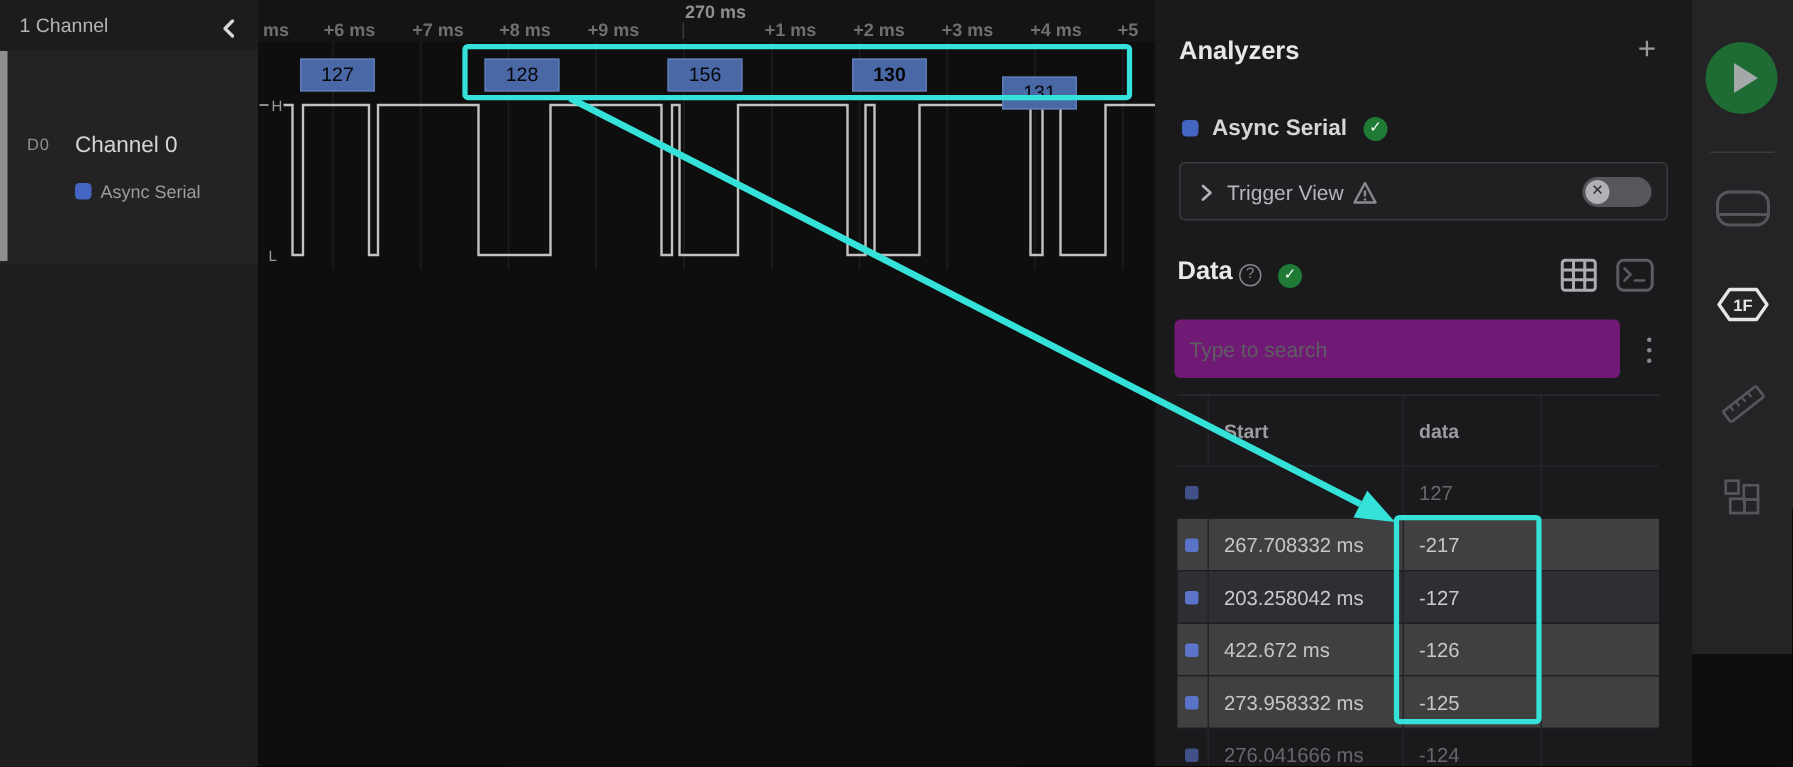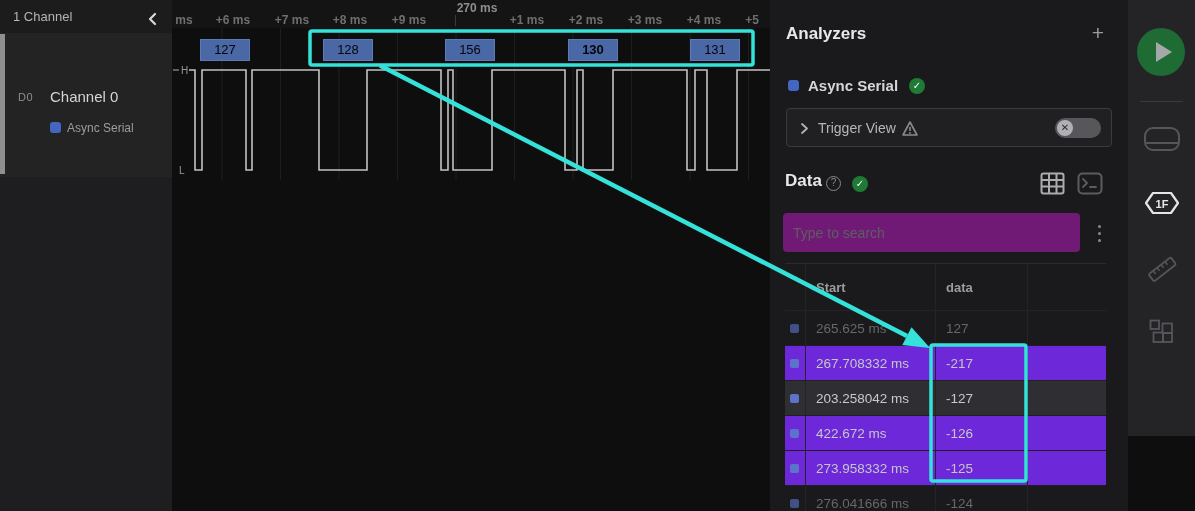--- a/index.html
+++ b/index.html
@@ -64,21 +64,21 @@
   .search-box::placeholder{color:#5e5e62;}
   .vdots{position:absolute;left:322px;top:224px;width:14px;height:18px;cursor:pointer;}
   .vdots i{position:absolute;left:6px;width:3px;height:3px;border-radius:50%;background:#8a8a8e;}
   .vdots i:nth-child(1){top:1px;}.vdots i:nth-child(2){top:8px;}.vdots i:nth-child(3){top:15px;}
 
   
   .dtable{position:absolute;left:15px;top:263px;width:321px;border-top:1px solid #2b2b2f;}
   .thead{position:relative;height:46px;border-bottom:1px solid #242428;}
   .trow{position:relative;height:34px;border-bottom:1px solid #1f1f23;cursor:pointer;}
   .trow.dim{color:#67676b;}
-  .trow.normal{background:#6d28d9;color:#c6c6ca;}
+  .trow.normal{background:#404040;color:#c6c6ca;}
   .trow.hover{background:#2f2f33;color:#c9c9cd;}
   .tc{position:absolute;top:0;height:100%;box-sizing:border-box;}
   .tc-icon{left:0;width:20px;}
   .tc-start{left:20px;width:130px;border-left:1px solid #242428;padding:0 0 0 10px;}
   .tc-data{left:150px;width:92px;border-left:1px solid #242428;padding:0 0 0 10px;}
   .tc-rest{left:242px;width:79px;border-left:1px solid #242428;}
   .thead .tc, .trow .tc{display:flex;align-items:center;font-size:13.5px;}
   .thead .tc{font-weight:bold;font-size:13px;color:#9c9ca0;}
   .bluesq{width:9px;height:9px;border-radius:2px;margin-left:5px;}
   .trow.dim .bluesq{opacity:.62;}
@@ -139,21 +139,21 @@
       <line x1="401" y1="0" x2="401" y2="152"></line>
         <line x1="459.5" y1="0" x2="459.5" y2="152"></line>
       <line x1="518" y1="0" x2="518" y2="152"></line>
         <line x1="576.5" y1="0" x2="576.5" y2="152"></line>
     </g>
     <line x1="1" y1="42" x2="7" y2="42" stroke="#9a9a9c" stroke-width="1.2"></line>
     <text x="9" y="46" font-size="10" fill="#9a9a9c">H</text>
     <text x="7" y="146" font-size="10" fill="#9a9a9c">L</text>
     <polyline fill="none" stroke="#c2c2c2" stroke-width="1.6" points="17,42 23,42 23,142 30,142 30,42 74,42 74,142 80,142 80,42 147,42 147,142 195,142 195,42 269,42 269,142 276,142 276,42 281,42 281,142 320,142 320,42 393,42 393,142 405,142 405,42 411,42 411,142 441,142 441,42 515,42 515,142 523,142 523,42 535,42 535,142 565,142 565,42 598,42"></polyline>
   </svg>
-  <span><div class="frame-box" style="left: 200px;">127</div><div class="frame-box" style="left: 323px;">128</div><div class="frame-box" style="left: 445px;">156</div><div class="frame-box" style="left: 568px; font-weight: bold;">130</div><div class="frame-box" style="left: 690px;">131</div></span>
+  <span><div class="frame-box" style="left: 200px;">127</div><div class="frame-box" style="left: 323px;">128</div><div class="frame-box" style="left: 445px;">156</div><div class="frame-box" style="left: 568px; font-weight: bold;">130</div><div class="frame-box" style="left: 668px; margin-top: 12px;">131</div></span>
 
   
   <div class="abs rpanel">
     <span class="rp-title">Analyzers</span>
     <span class="add-btn">+</span>
 
     <span class="an-sq" style="background:#4565c2;"></span>
     <span class="an-name">Async Serial</span>
     <span class="check-badge" style="left:139px;top:78px;background:#1e7a35;"></span>
 
@@ -205,21 +205,20 @@
         <div class="tc tc-icon"></div>
         <div class="tc tc-start">Start</div>
         <div class="tc tc-data">data</div>
         <div class="tc tc-rest"></div>
       </div>
       <div>
           <div class="trow dim">
             <div class="tc tc-icon">
               <span class="bluesq" style="background: rgb(91, 116, 201);"></span>
             </div>
-            <div class="tc tc-start">265.625 ms</div>
             <div class="tc tc-data">127</div>
             <div class="tc tc-rest"></div>
           </div>
           <div class="trow normal">
             <div class="tc tc-icon">
               <span class="bluesq" style="background: rgb(91, 116, 201);"></span>
             </div>
             <div class="tc tc-start">267.708332 ms</div>
             <div class="tc tc-data">-217</div>
             <div class="tc tc-rest"></div>

